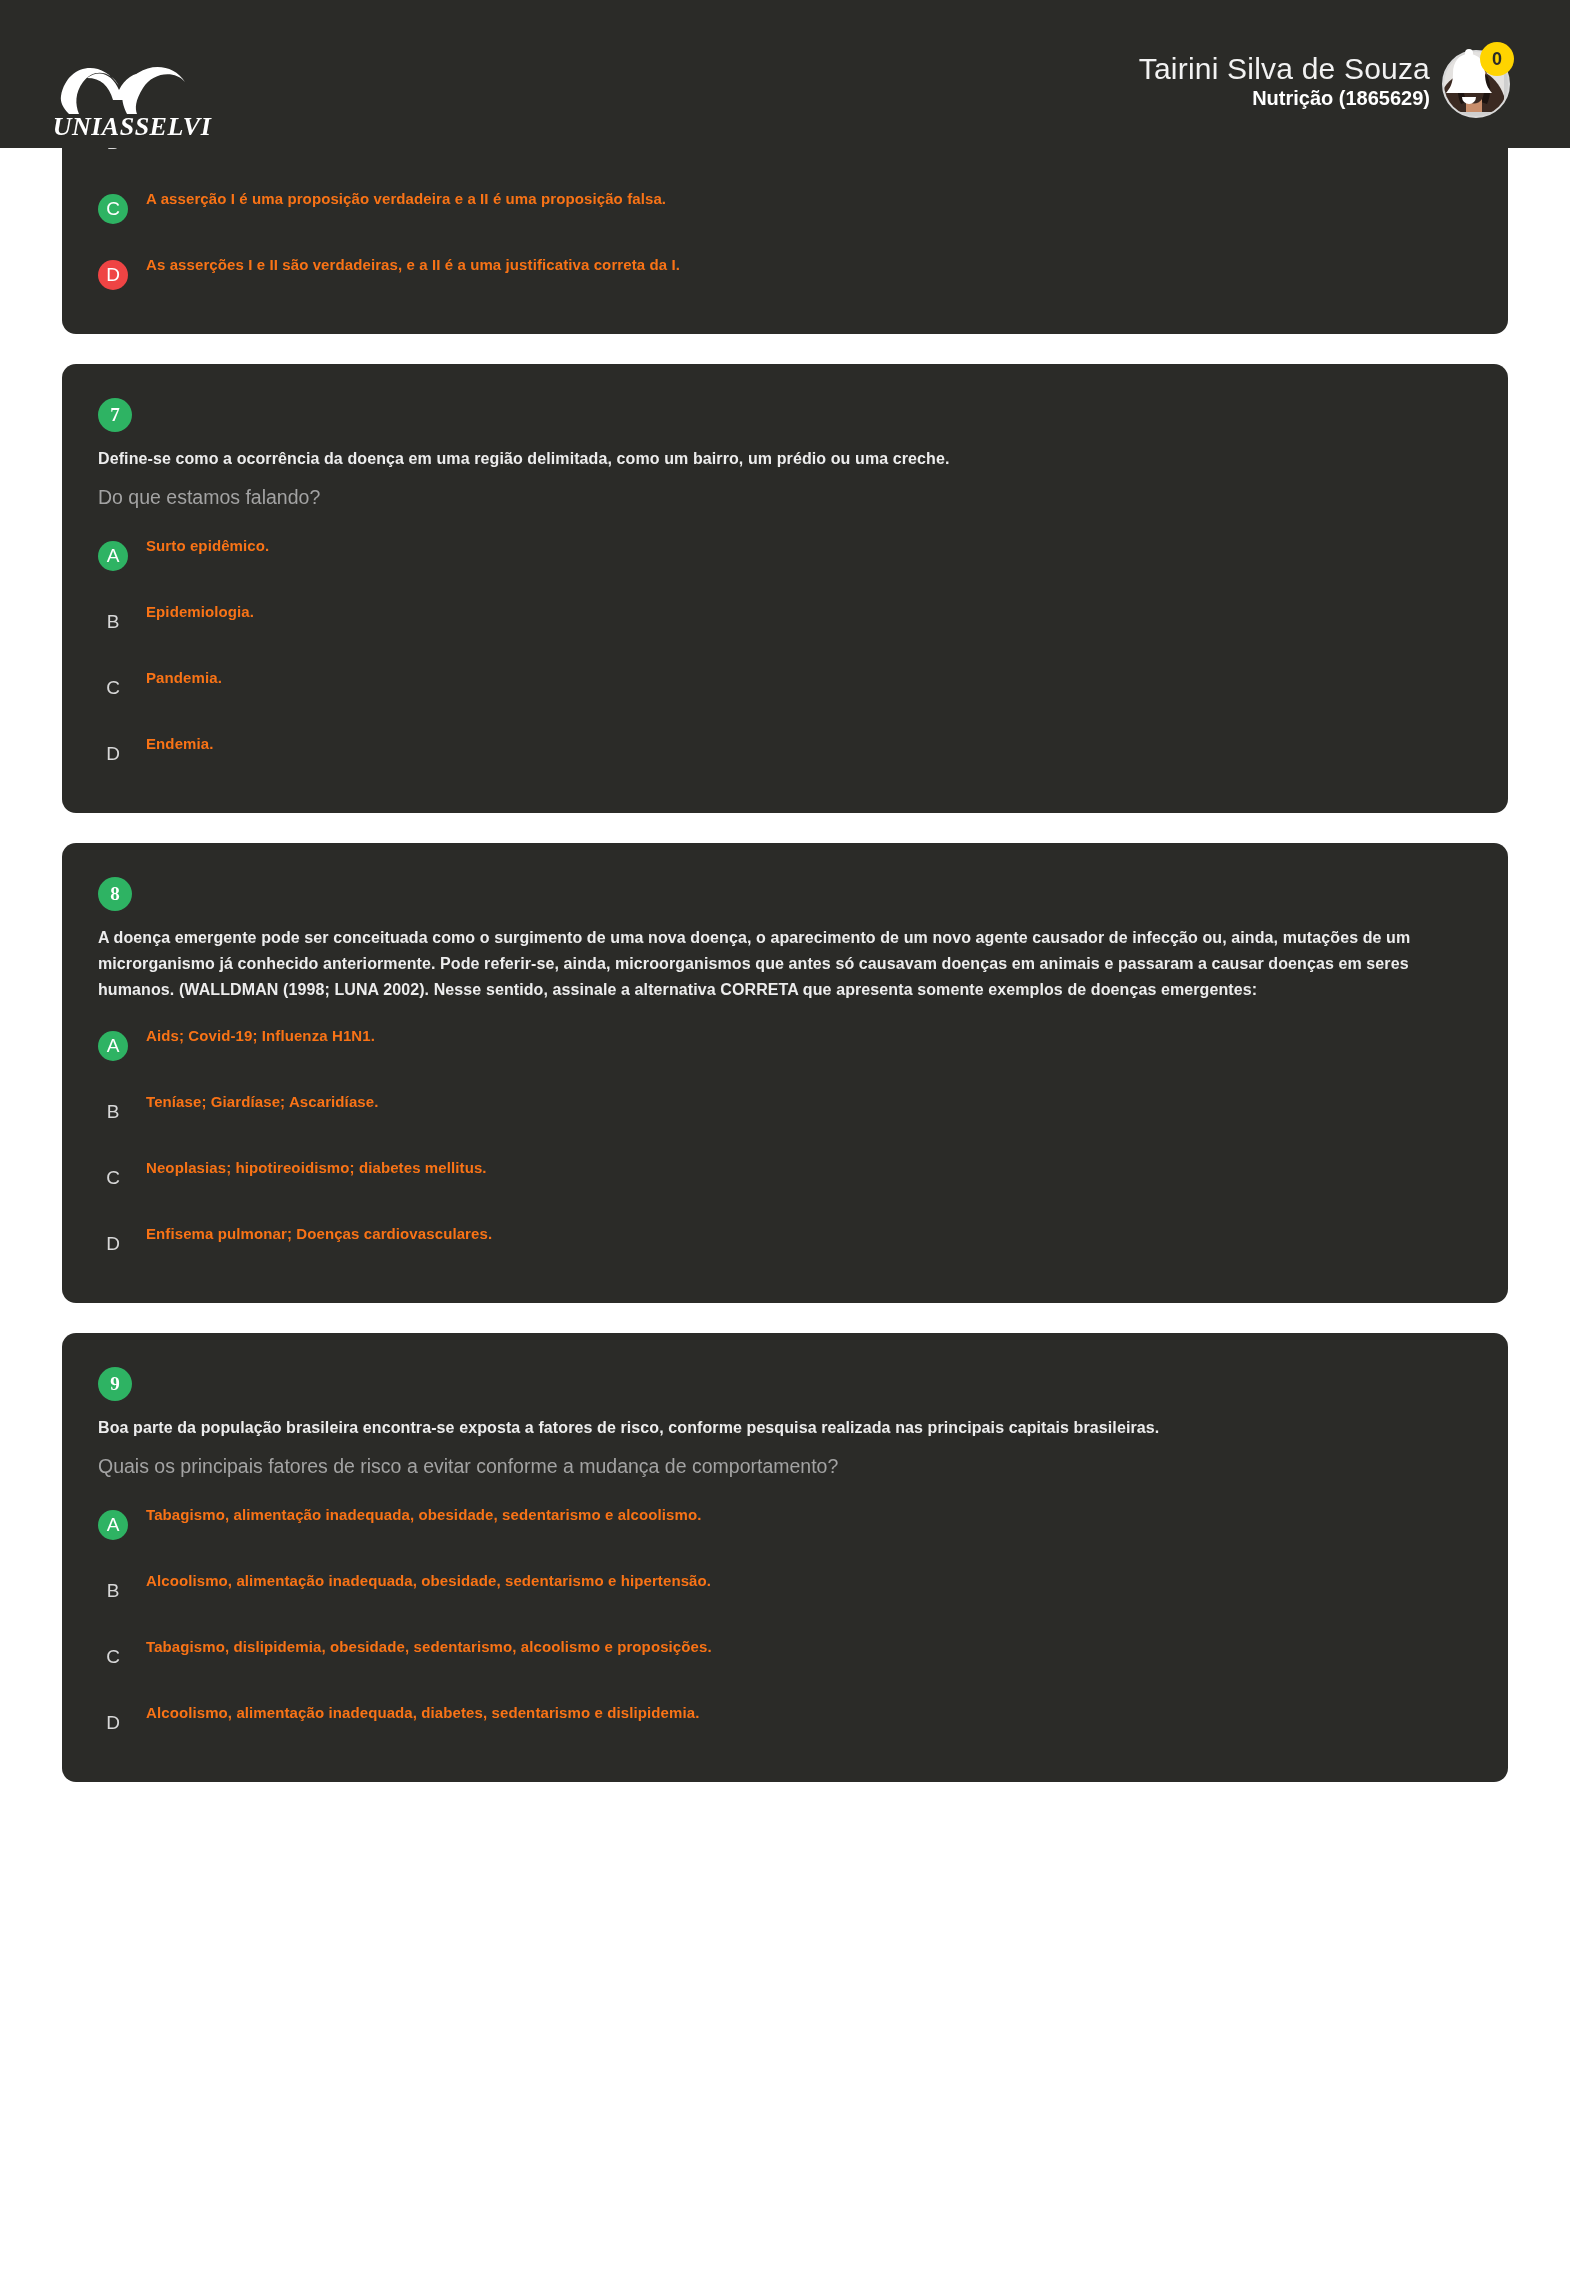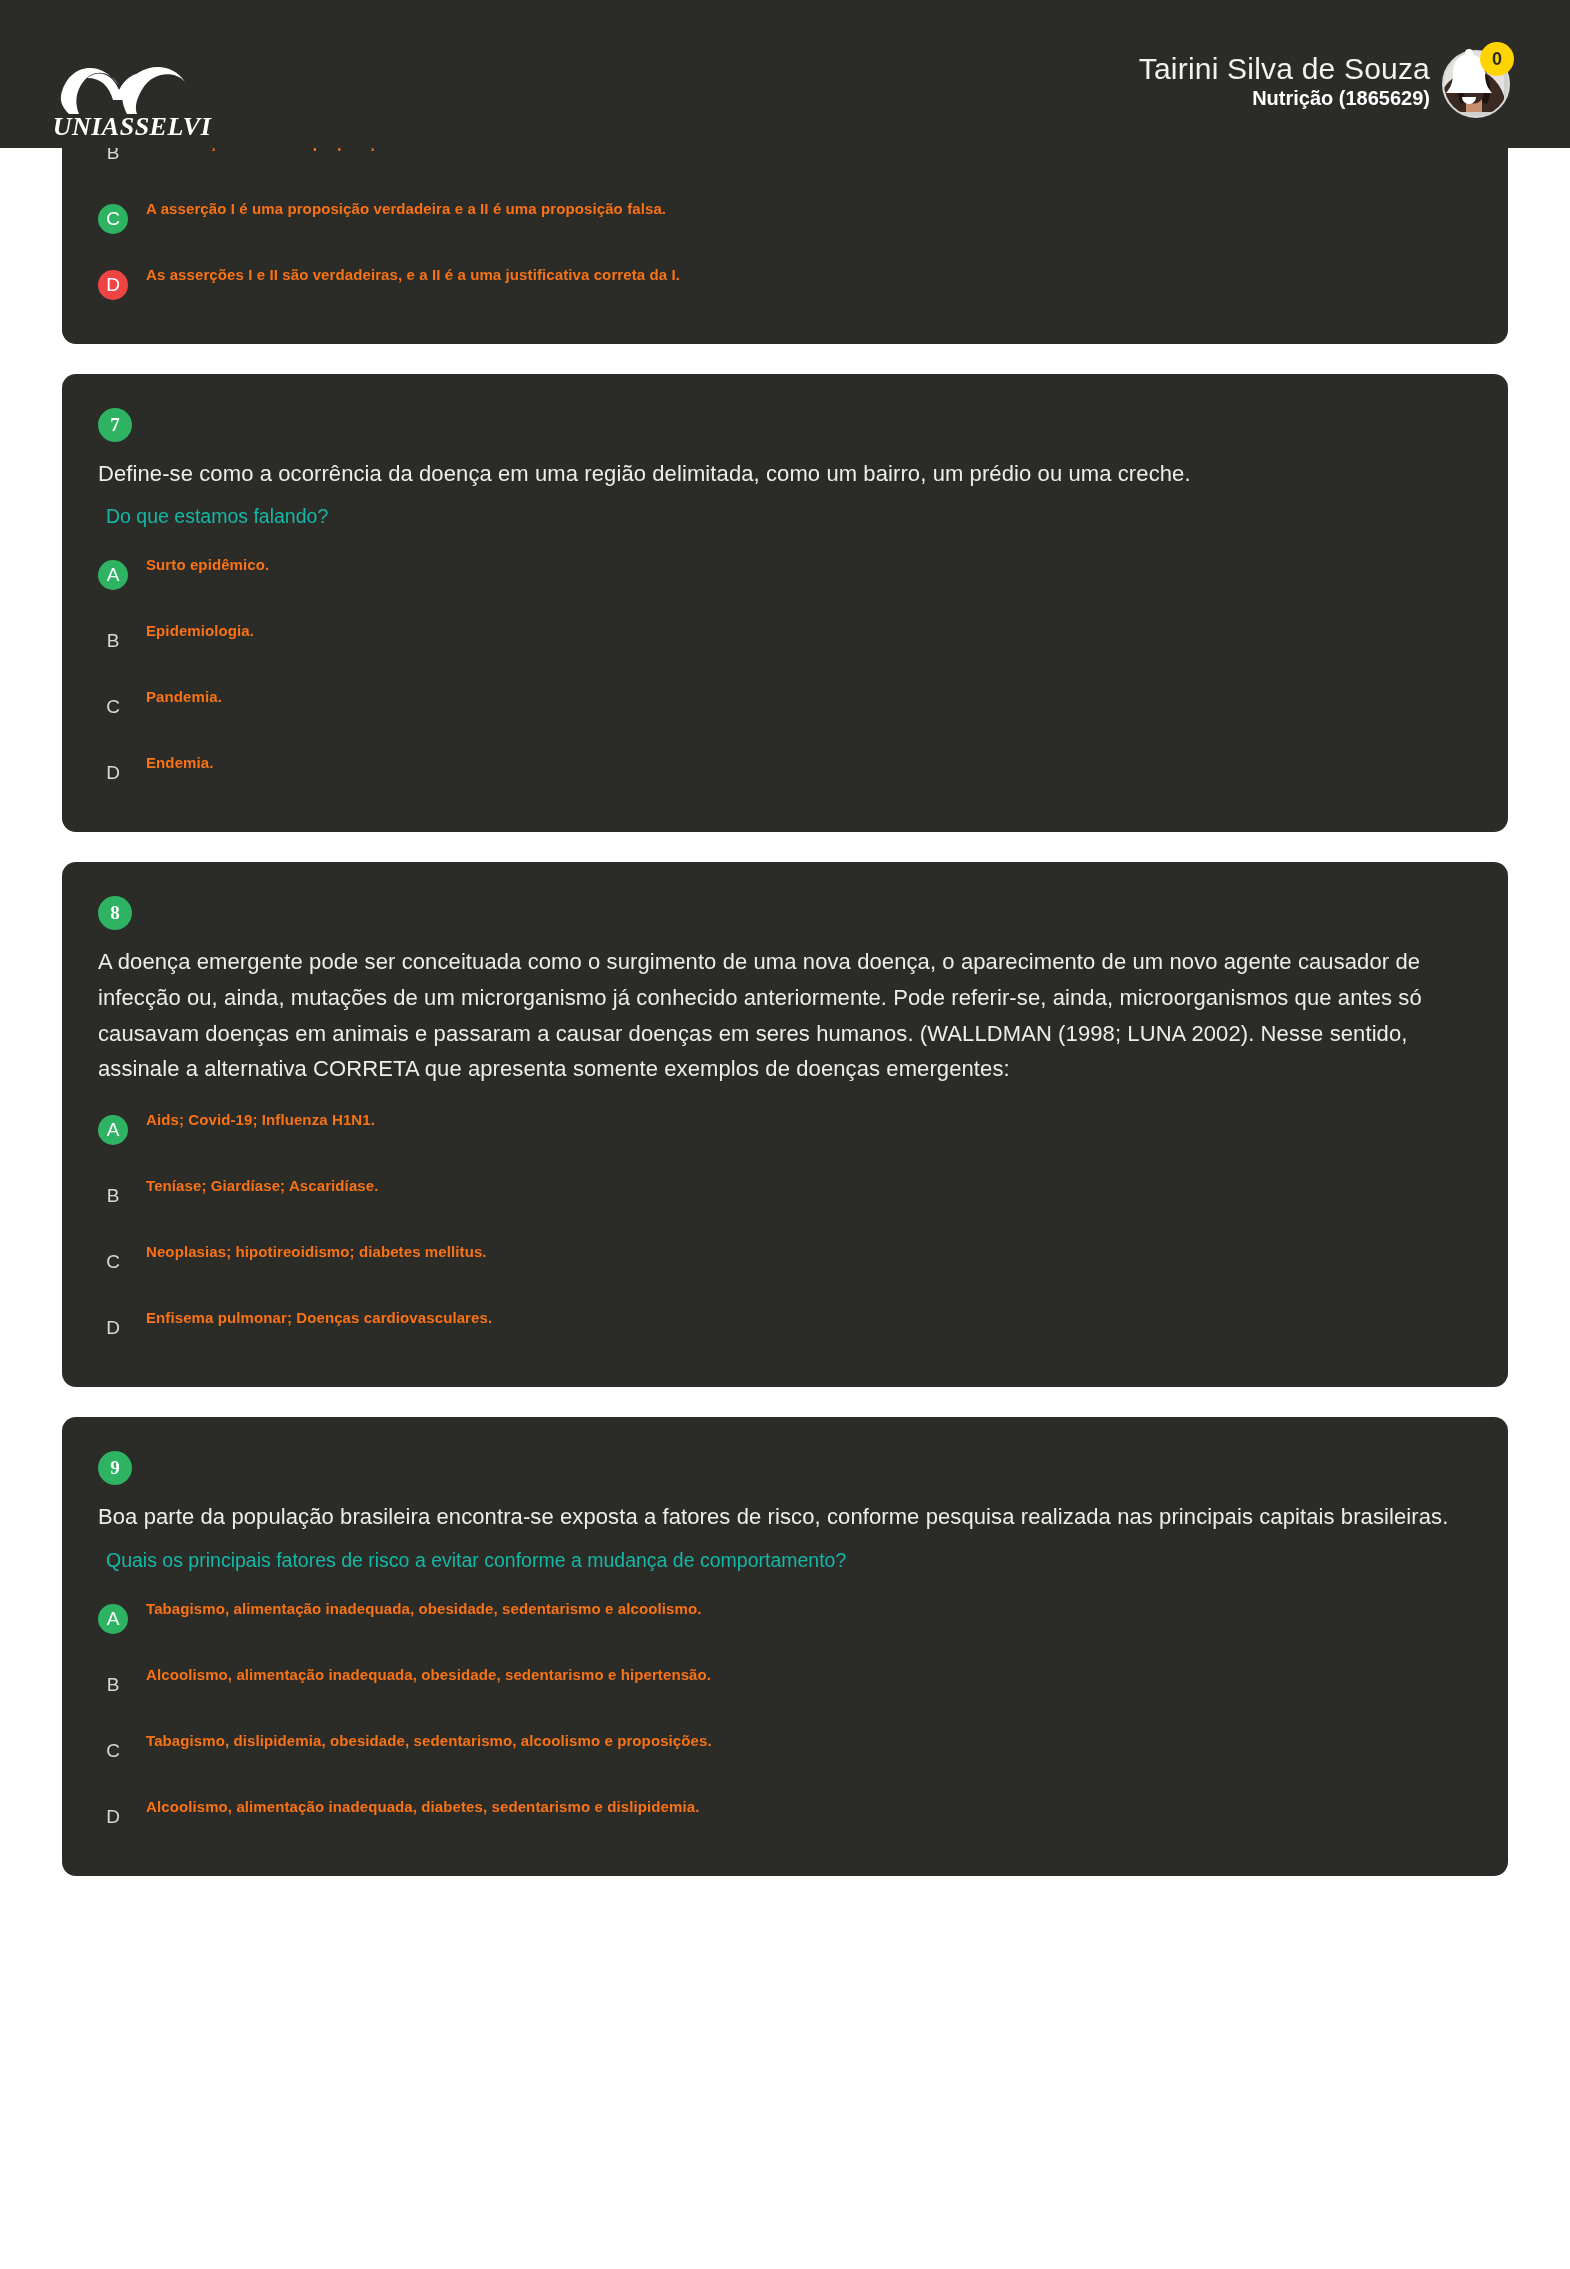--- a/index.html
+++ b/index.html
@@ -56,25 +56,25 @@
     padding:34px 36px 40px 36px;box-sizing:border-box;position:relative;
   }
   .card.first{margin-top:0;border-radius:0 0 14px 14px;padding-top:8px;}
 
   .qnum{
     width:34px;height:34px;border-radius:50%;background:#2eb363;color:#ffffff;
     font-size:19px;font-weight:bold;display:flex;align-items:center;justify-content:center;
     margin-bottom:14px;font-family:"Liberation Serif", serif;
   }
   .stem{
-    color:#ededed;font-size:22px;line-height:1.62;font-weight:400;
+    color:#ededed;font-size:16px;line-height:1.62;font-weight:700;
     letter-spacing:.1px;margin:0 0 10px 0;max-width:1410px;
   }
   .prompt{
-    color:#14b8a6;font-size:19.5px;font-weight:300;margin:0 0 6px 8px;line-height:1.6;
+    color:#a3a3a3;font-size:19.5px;font-weight:300;margin:0 0 6px 0;line-height:1.6;
   }
 
   .options{margin-top:22px;}
   .opt{
     display:flex;align-items:flex-start;gap:18px;margin-bottom:30px;min-height:34px;
   }
   .opt:last-child{margin-bottom:4px;}
   .bullet{
     flex:0 0 auto;width:30px;height:30px;border-radius:50%;
     display:flex;align-items:center;justify-content:center;

